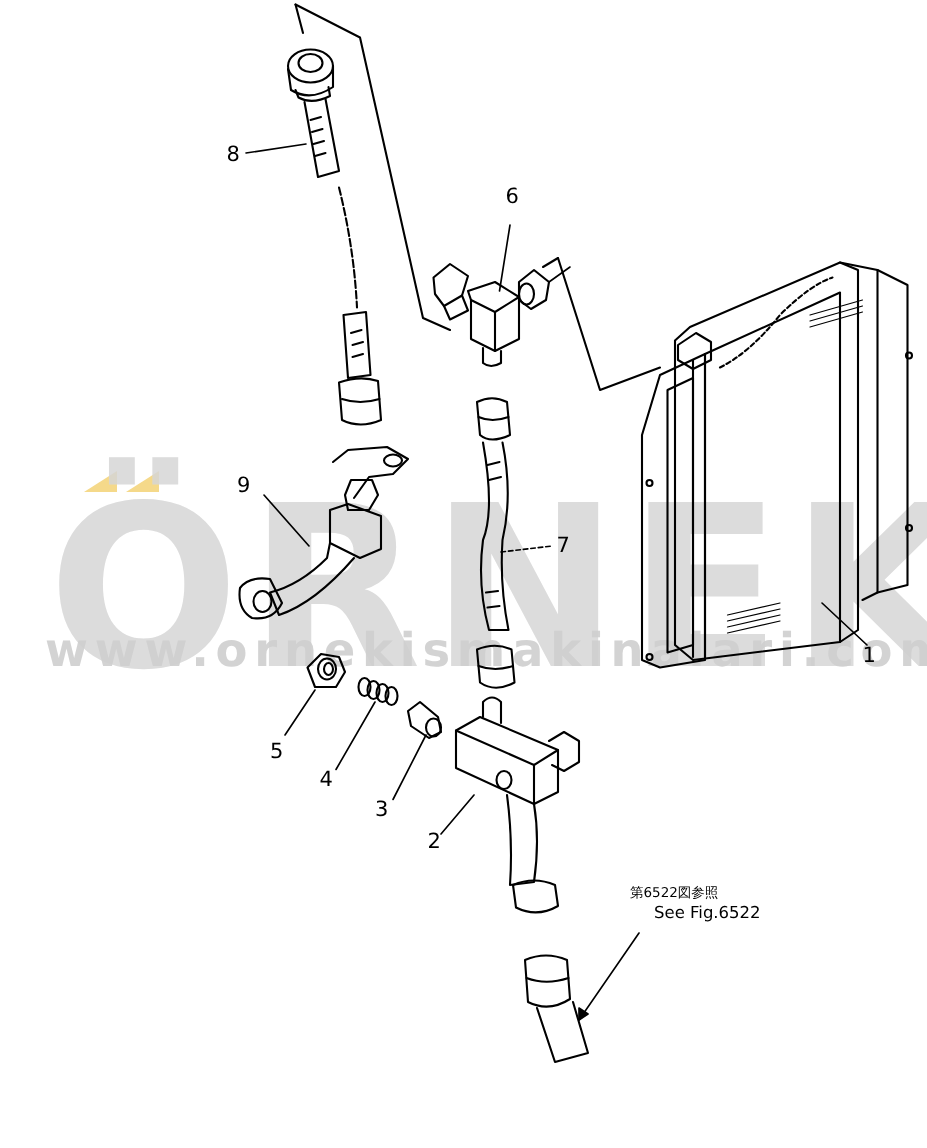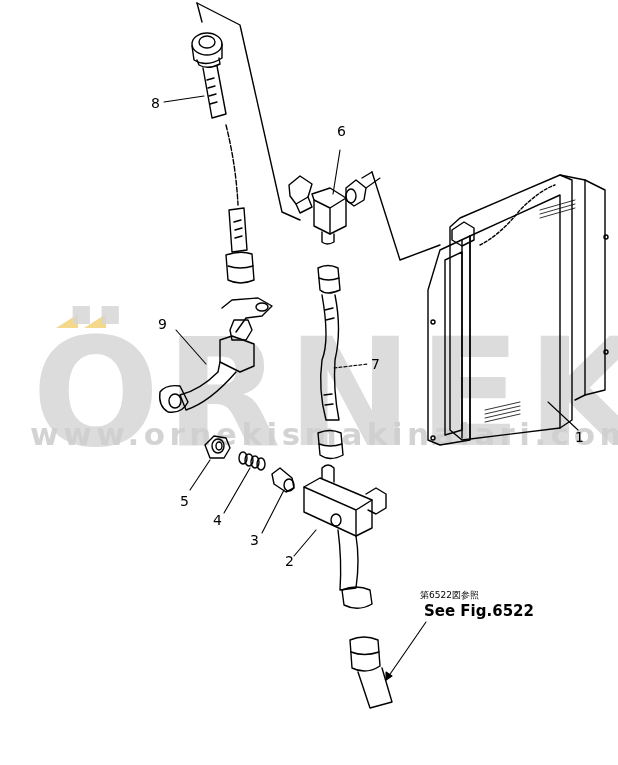--- a/index.html
+++ b/index.html
@@ -4,21 +4,21 @@
 <style>
   html, body { margin:0; padding:0; background:#ffffff; }
   .page { position:relative; width:618px; height:765px; overflow:hidden; background:#ffffff; font-family:"Liberation Sans", sans-serif; }
   svg.drawing { position:absolute; left:0; top:0; }
   .wm { position:absolute; left:0; top:0; width:618px; height:733px; pointer-events:none; }
   .wm-big { position:absolute; left:32px; top:318px; font-family:"DejaVu Sans", sans-serif; font-weight:bold; font-size:150px; letter-spacing:6px; color:#d6d6d6; line-height:1; opacity:0.85; }
   .wm-url { position:absolute; left:30px; top:416px; font-family:"DejaVu Sans", sans-serif; font-weight:bold; font-size:31px; letter-spacing:4.5px; color:#cfcfcf; opacity:0.9; white-space:nowrap; }
   .wm-tri { position:absolute; top:314px; width:0; height:0; border-left:22px solid transparent; border-bottom:14px solid #f5d98a; }
   .lbl { position:absolute; font-family:"DejaVu Sans", sans-serif; font-size:14px; color:#000; line-height:1; }
   .ref-jp { position:absolute; left:420px; top:589px; font-family:"DejaVu Sans", sans-serif; font-size:9px; font-weight:normal; color:#000; }
-  .ref-en { position:absolute; left:424px; top:602px; font-family:"DejaVu Sans", sans-serif; font-size:15px; color:#000;font-weight:bold; }
+  .ref-en { position:absolute; left:436px; top:602px; font-family:"DejaVu Sans", sans-serif; font-size:11px; color:#000; }
 </style>
 </head>
 <body>
 
 <div class="page">
 
   <div class="wm">
     <div class="wm-tri" style="left:56px;"></div>
     <div class="wm-tri" style="left:84px;"></div>
     <div class="wm-big">ÖRNEK</div>

